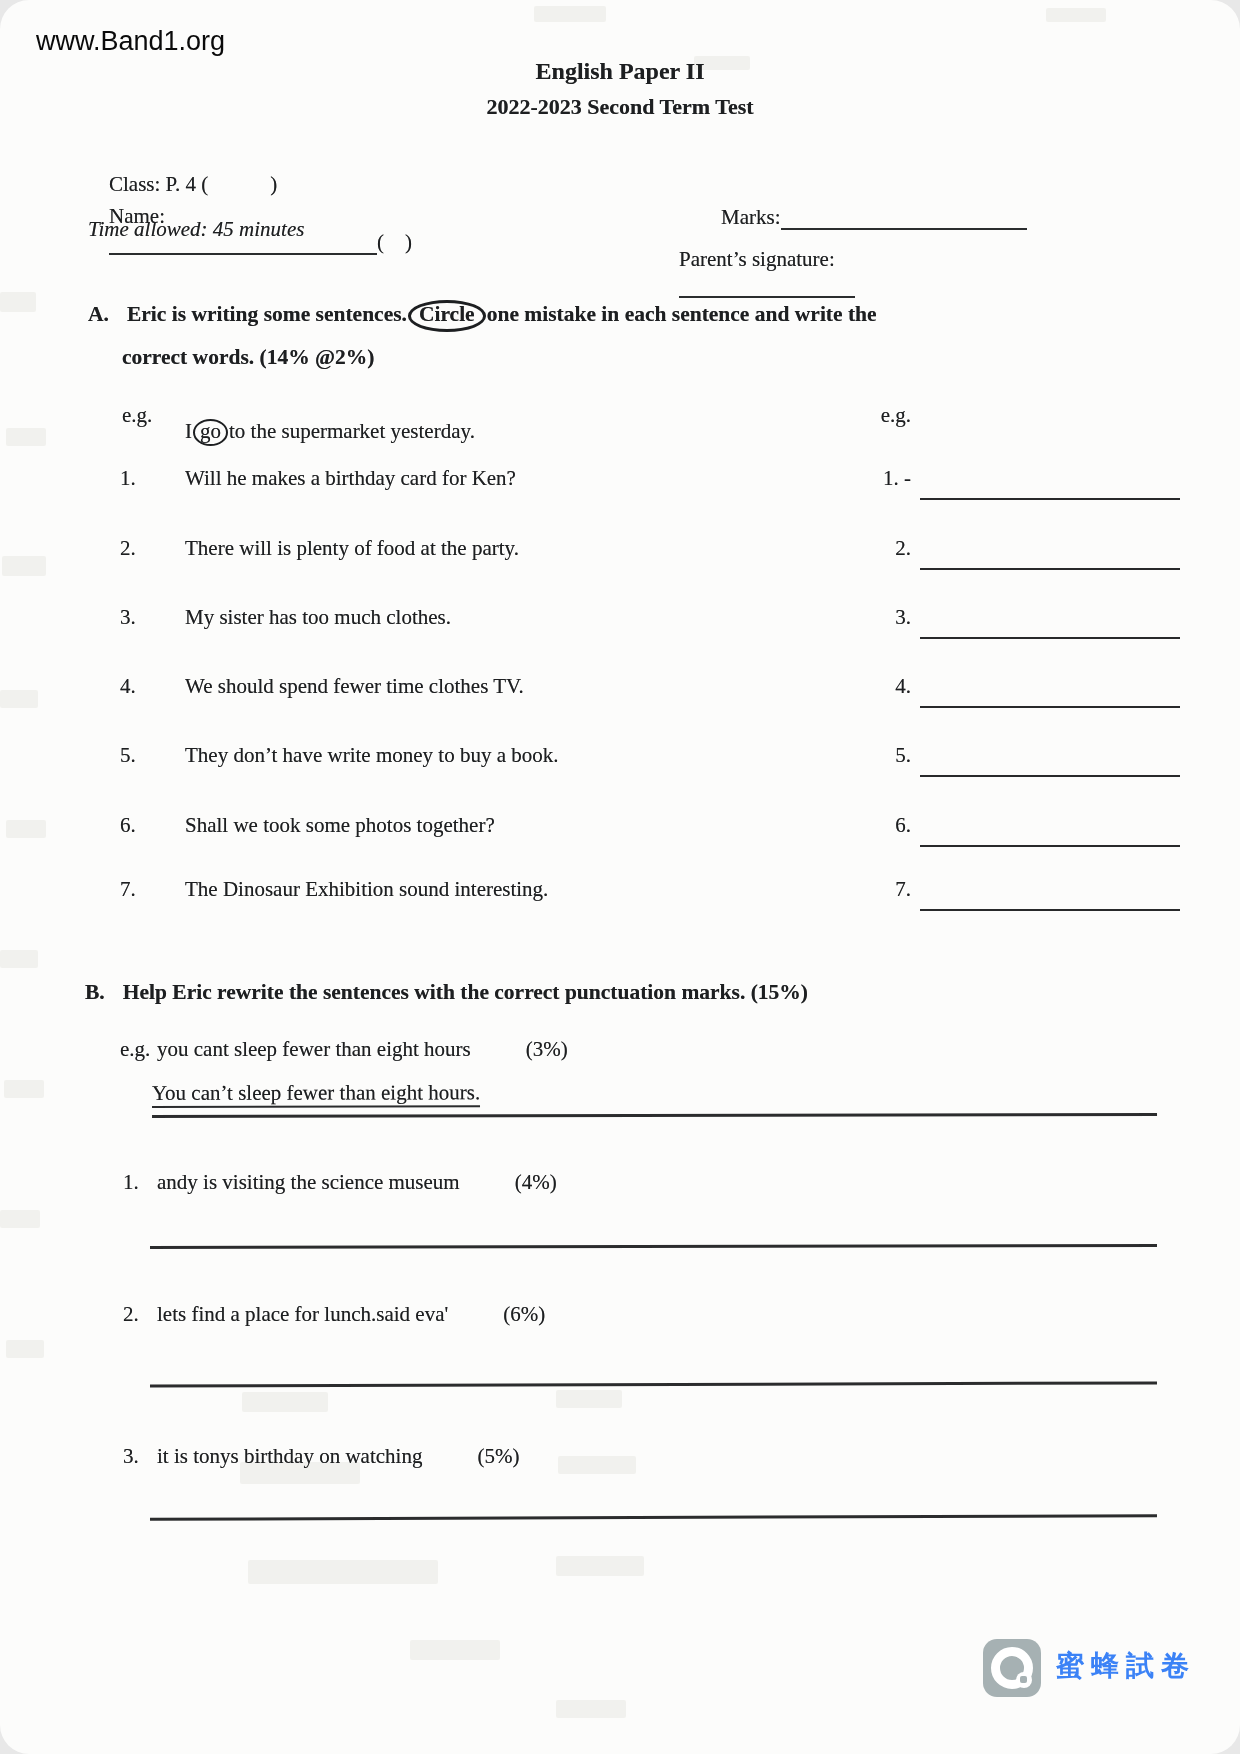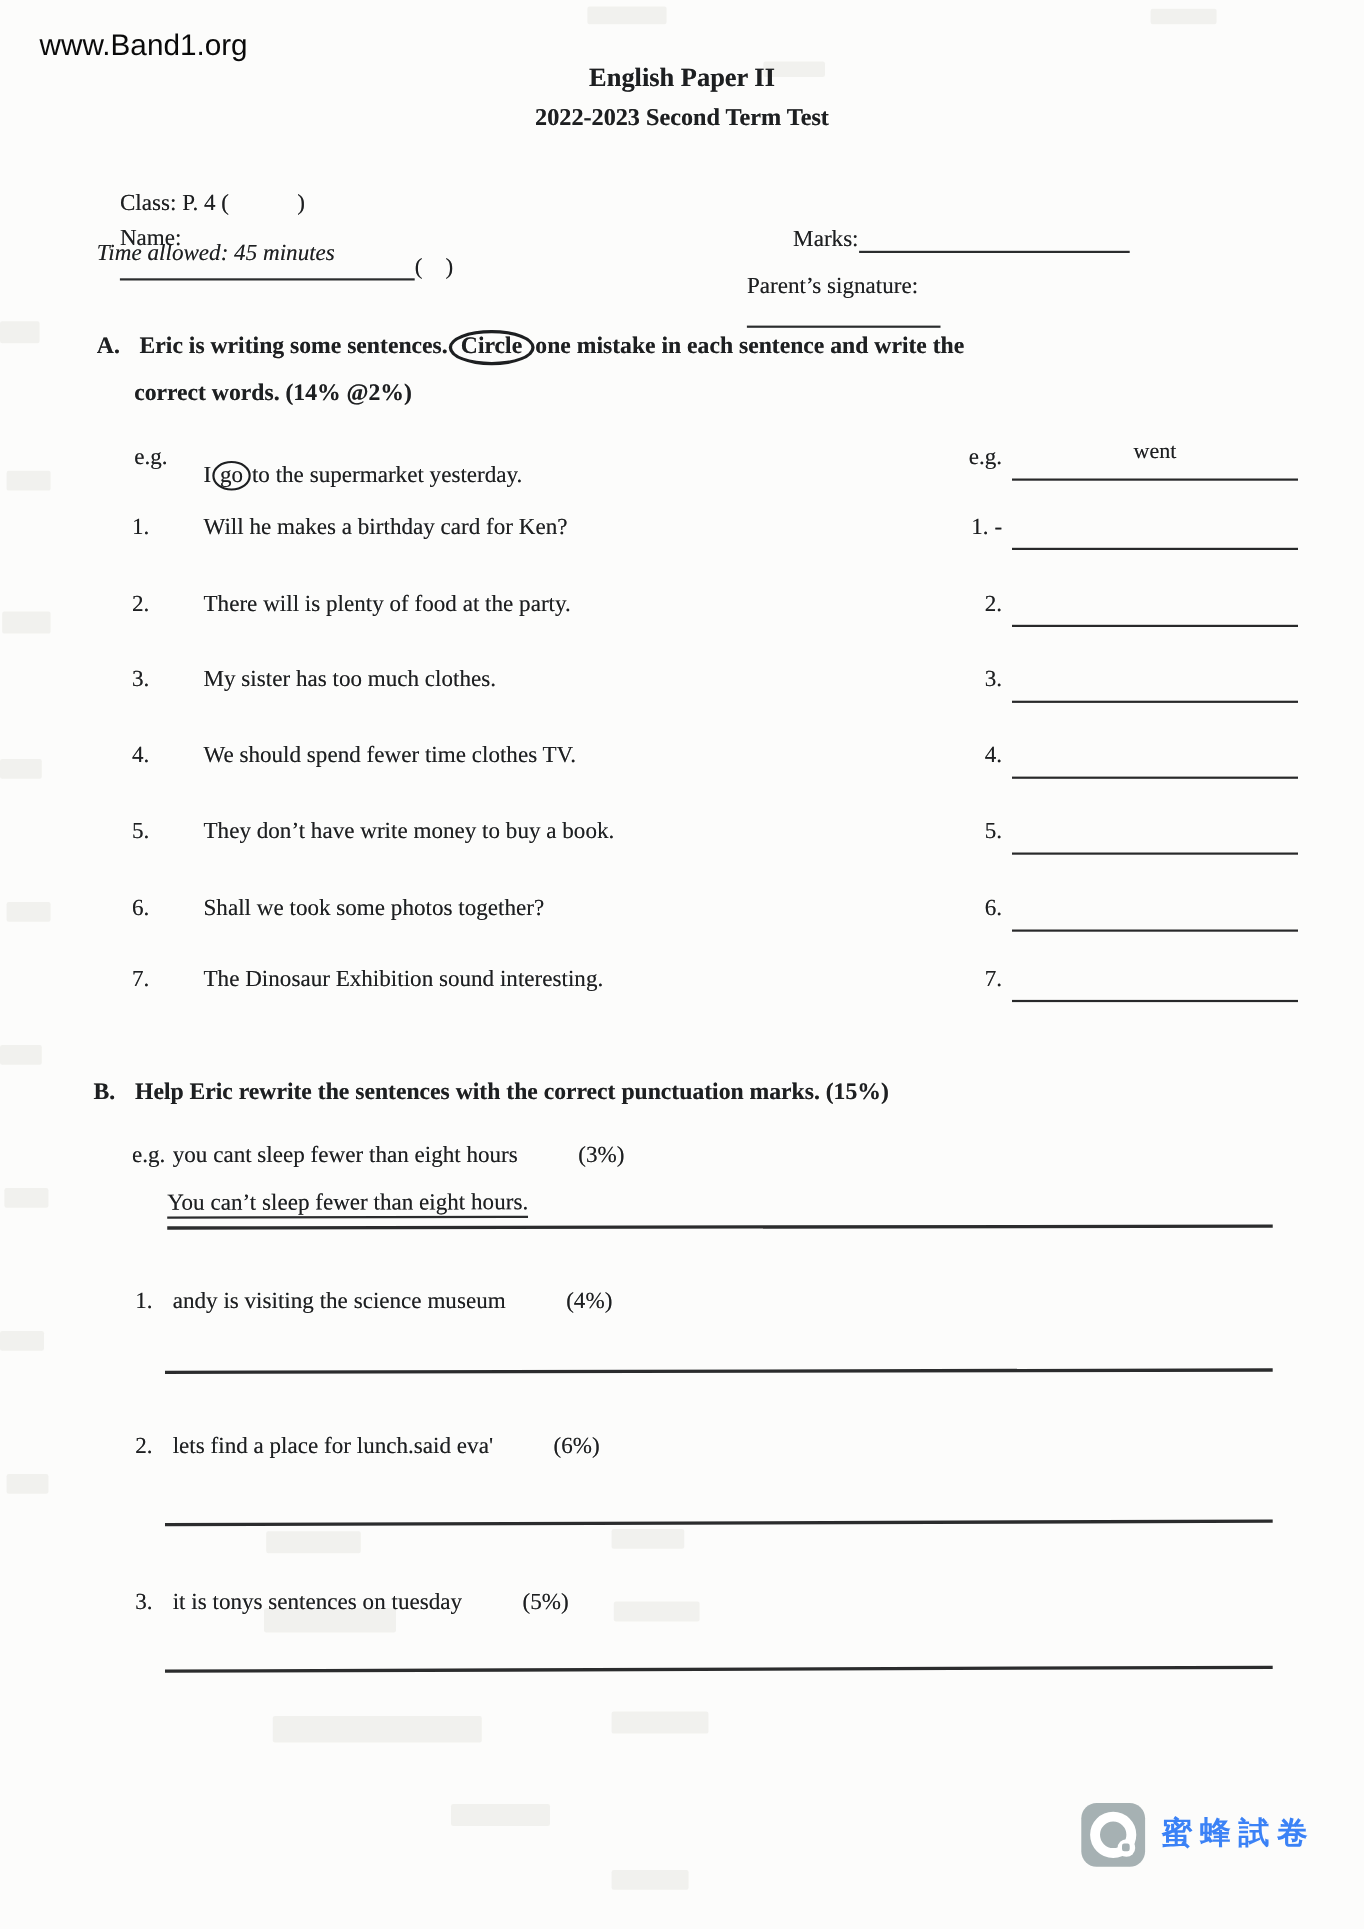--- a/index.html
+++ b/index.html
@@ -6,20 +6,21 @@
   .page {
     position:relative;
     width:1240px; height:1754px;
     margin:0 auto;
     background:#fcfcfb;
     color:#1d1f21;
     font-family:"Liberation Serif", serif;
     font-size:21px;
     overflow:hidden;
     text-shadow:0 0 0.4px rgba(20,20,20,0.55);
+    border-radius:29px;
   }
   .artifact { position:absolute; background:#f1f1ee; border-radius:2px; }
 
   .watermark {
     position:absolute; left:36px; top:26px;
     font-family:"Liberation Sans", sans-serif;
     font-size:27px; color:#0a0a0a; text-shadow:none;
   }
   .title {
     position:absolute; left:0; top:58px; width:100%;
@@ -136,21 +137,20 @@
 
   <div class="sec-head" style="left:88px;top:300px;">
     <span class="sec-letter">A.</span><span>Eric is writing some sentences.</span><span class="circle-word">Circle</span><span>one mistake in each sentence and write the</span>
   </div>
   <div class="sec-head" style="left:122px;top:345px;">correct words. (14% @2%)</div>
 
   <div class="row" style="top:403px;">
     <span class="pos-egl">e.g.</span>
     <span class="pos-text"><span>I</span><span class="circle-go">go</span><span>to the supermarket yesterday.</span></span>
     <span class="pos-ansl">e.g.</span>
-    <span class="pos-blank"><span class="eg-ans">went</span></span>
   </div>
 
   <div class="row" style="top:466px;">
     <span class="pos-num">1.</span>
     <span class="pos-text">Will he makes a birthday card for Ken?</span>
     <span class="pos-ansl">1. -</span>
     <span class="pos-blank"></span>
   </div>
   <div class="row" style="top:536px;">
     <span class="pos-num">2.</span>
@@ -208,21 +208,21 @@
   <div class="b-line" style="left:150px;top:1245px;width:1007px;transform:rotate(-0.12deg);"></div>
 
   <div class="row" style="top:1302px;">
     <span class="b-num">2.</span>
     <span class="b-text"><span>lets find a place for lunch.said eva'</span><span class="b-marks">(6%)</span></span>
   </div>
   <div class="b-line" style="left:150px;top:1383px;width:1007px;transform:rotate(-0.18deg);"></div>
 
   <div class="row" style="top:1444px;">
     <span class="b-num">3.</span>
-    <span class="b-text"><span>it is tonys sentences on tuesday</span><span class="b-marks">(5%)</span></span>
+    <span class="b-text"><span>it is tonys birthday on watching</span><span class="b-marks">(5%)</span></span>
   </div>
   <div class="b-line" style="left:150px;top:1516px;width:1007px;transform:rotate(-0.2deg);"></div>
 
   <div class="logo-box">
     <div class="logo-ring"></div>
     <div class="logo-dot"></div>
   </div>
   <div class="logo-text">蜜蜂試卷</div>
 
 </div>

